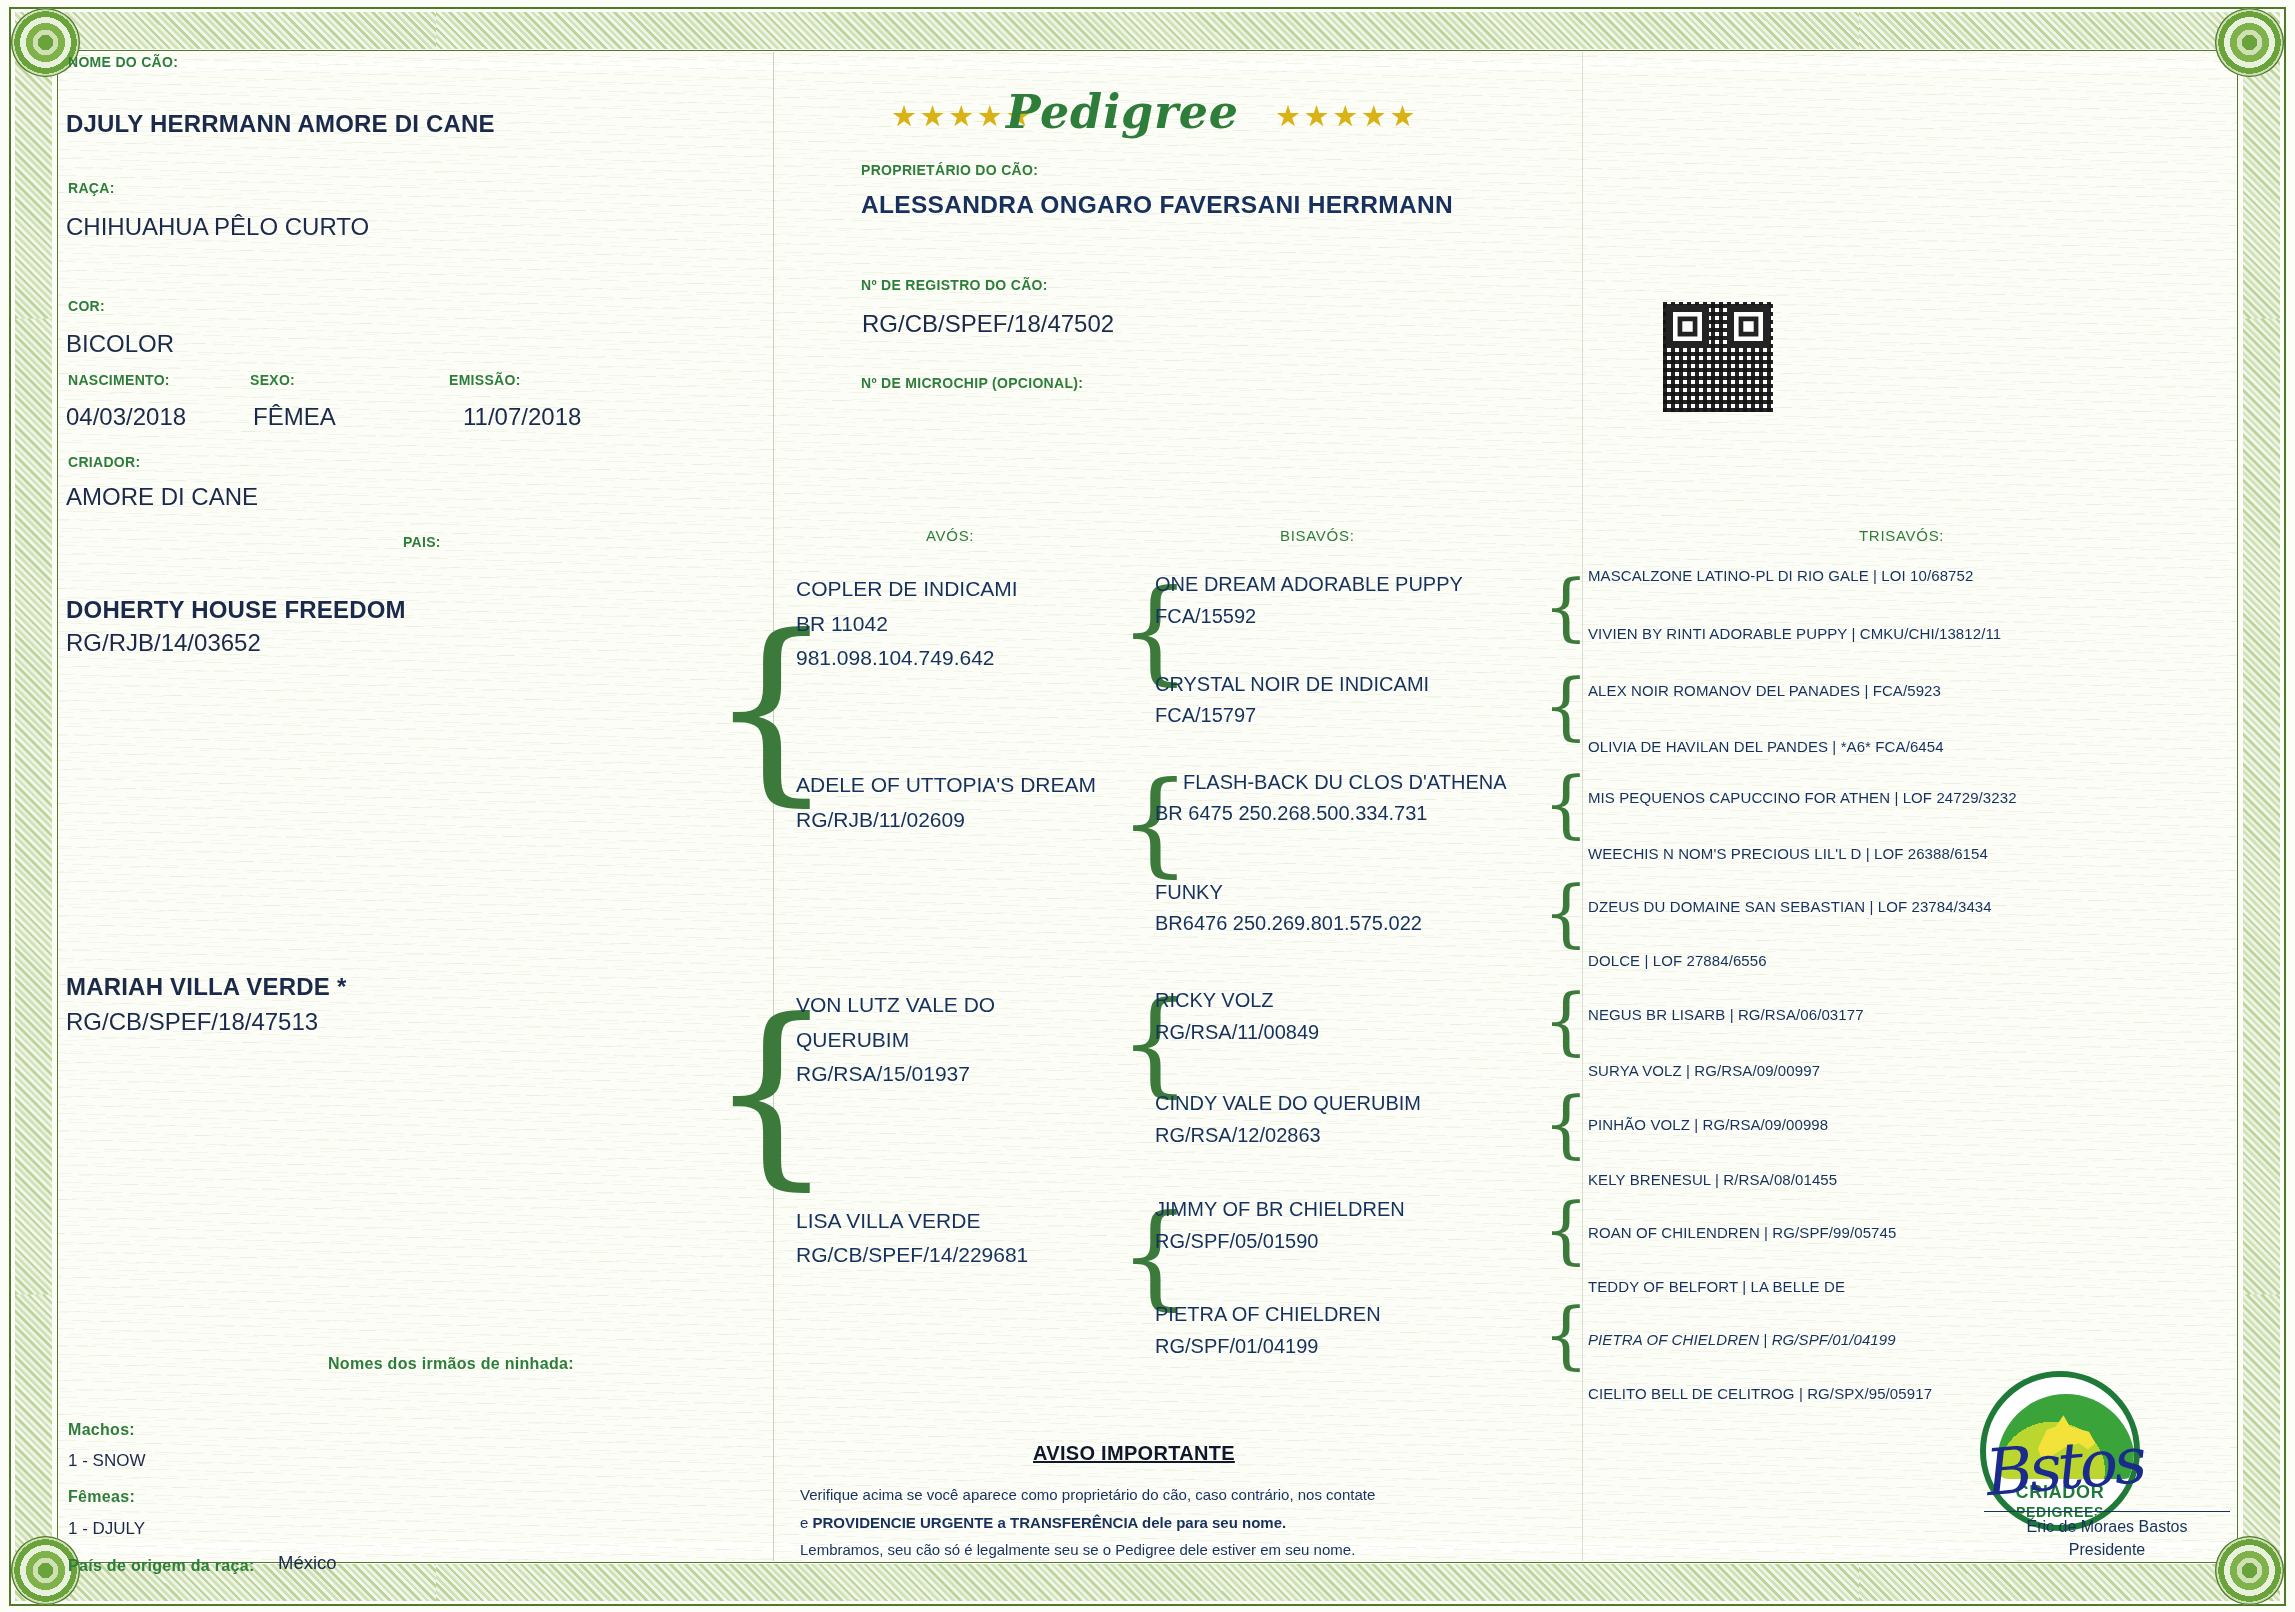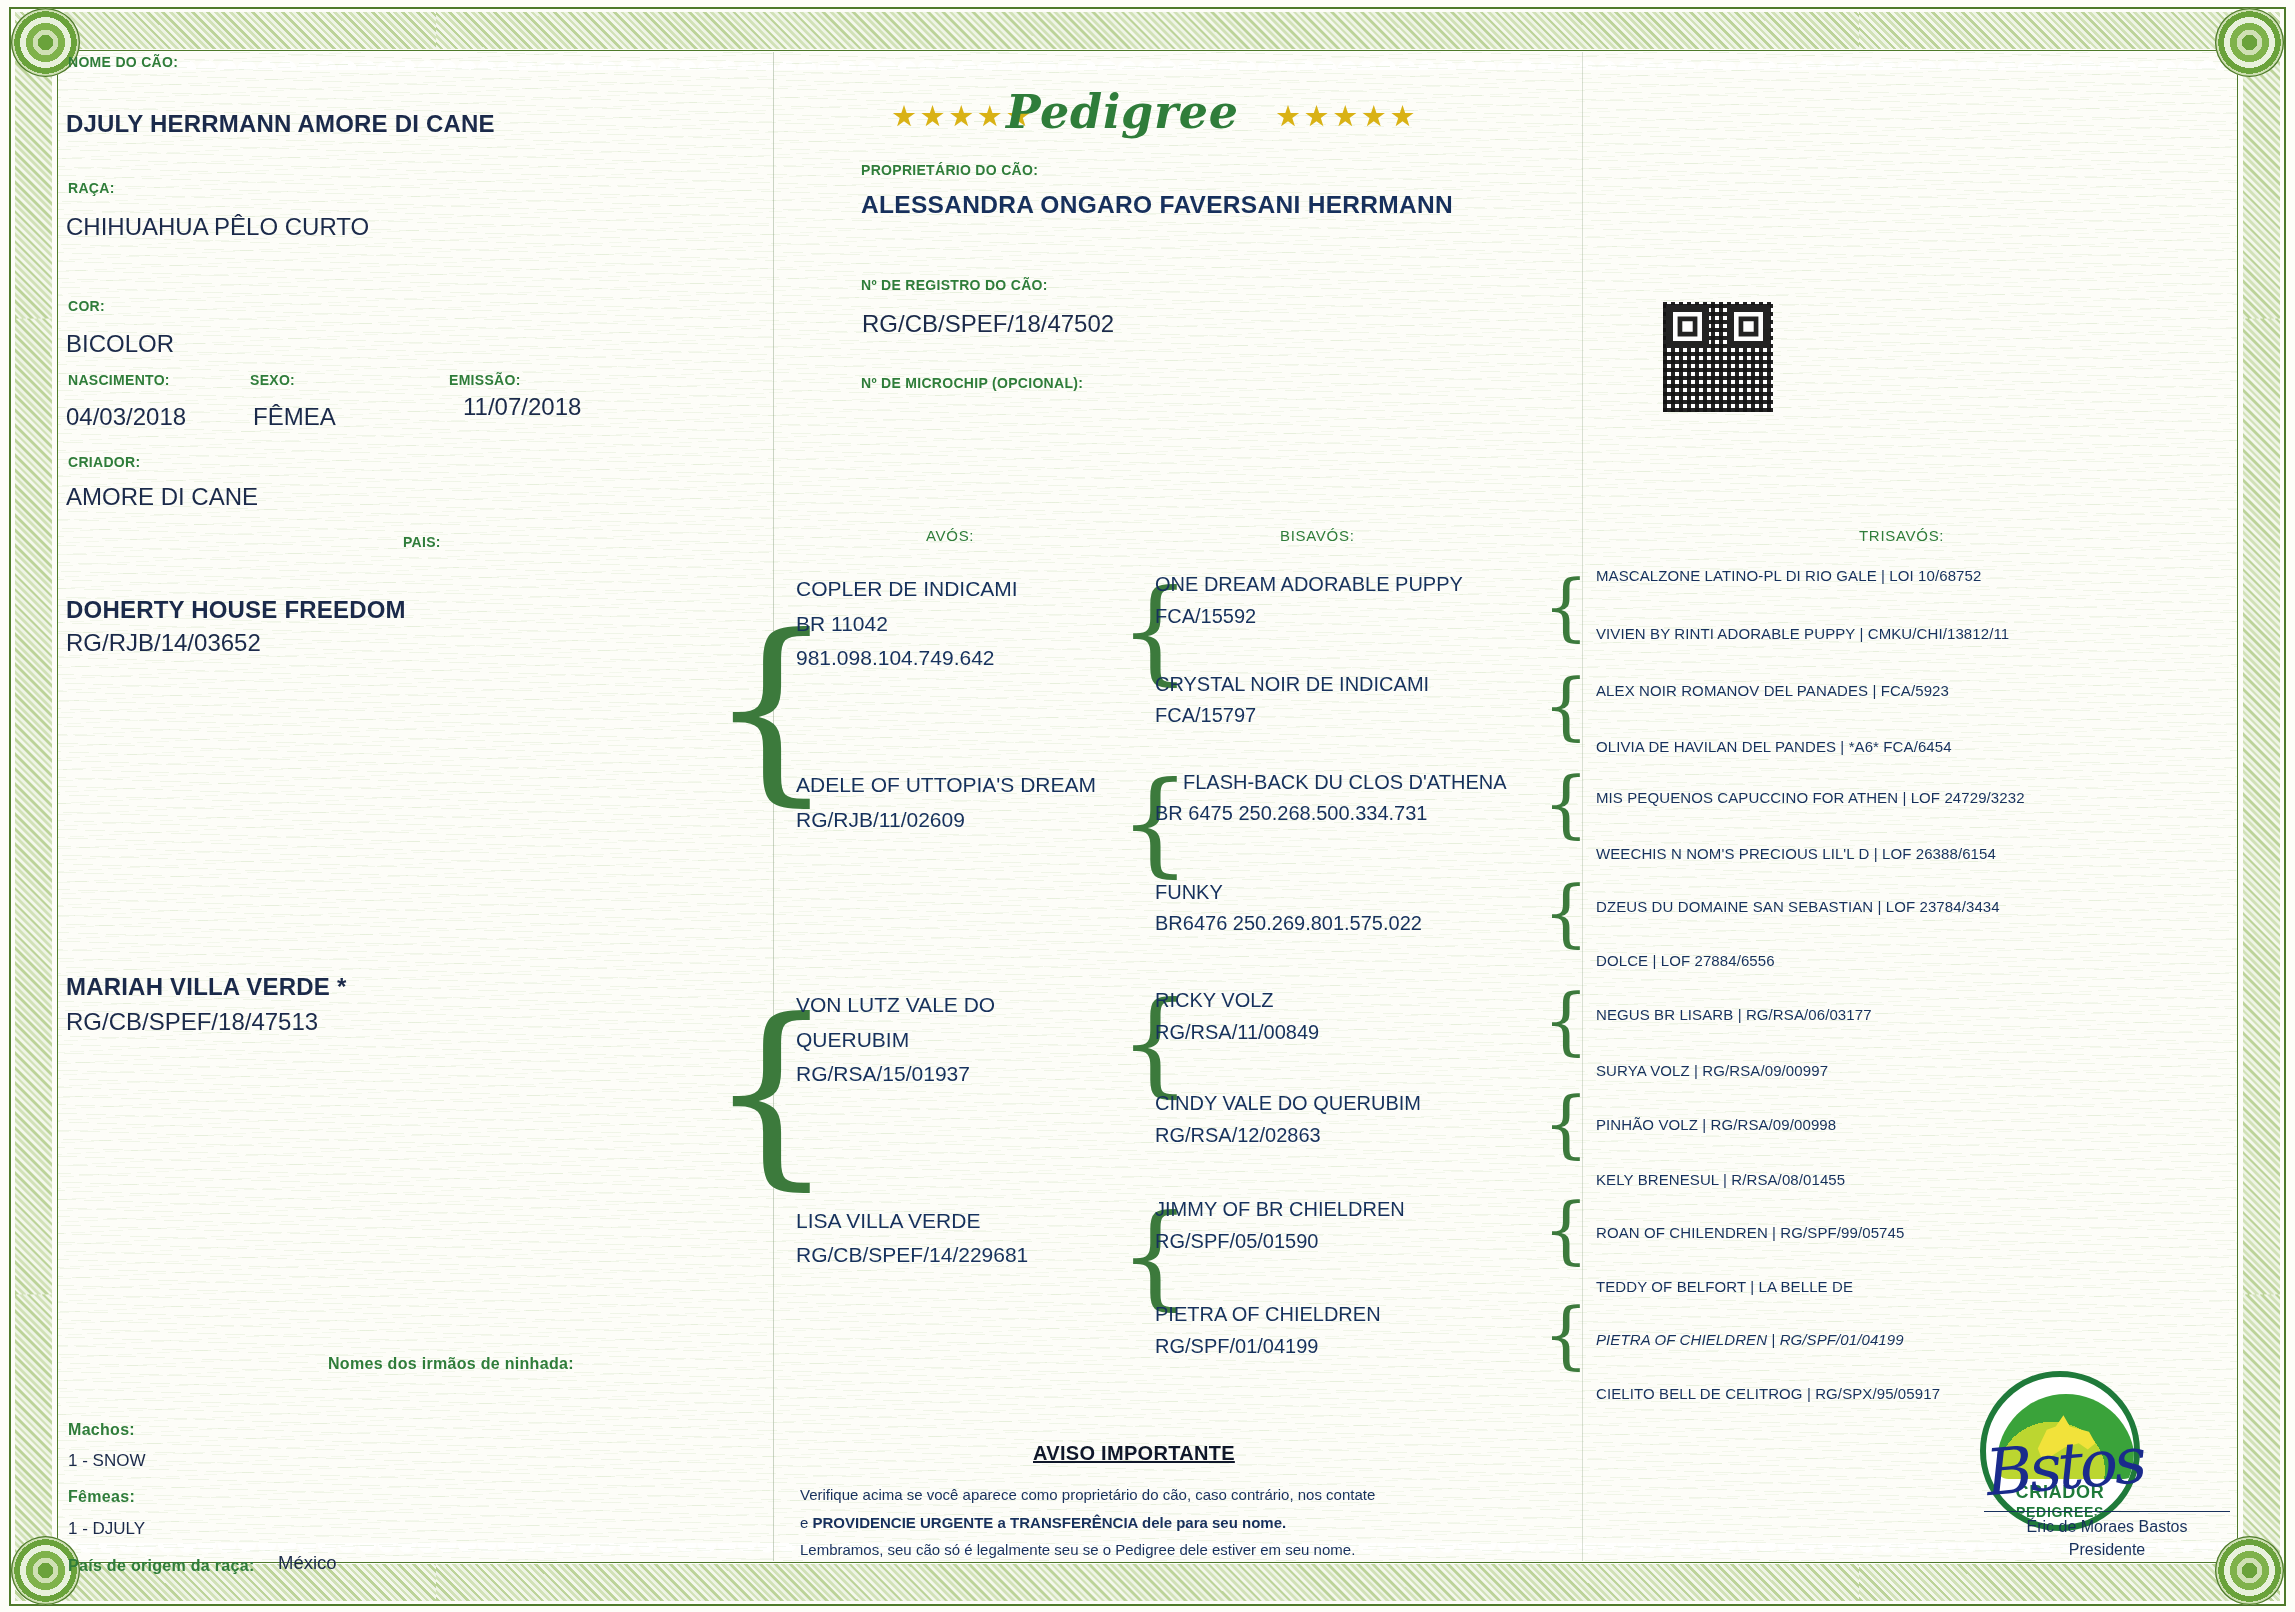--- a/index.html
+++ b/index.html
@@ -150,21 +150,21 @@
     letter-spacing: 0.7px;
   }
 
   .gen-name {
     position: absolute;
     color: #16315c;
     white-space: nowrap;
   }
   .g2 { font-size: 21px; }
   .g3 { font-size: 20px; }
-  .g4 { font-size: 15px; letter-spacing: 0.1px; margin-left: 8px; }
+  .g4 { font-size: 15px; letter-spacing: 0.1px; }
 
   .brace {
     position: absolute;
     color: #3c7a3c;
     font-family: "DejaVu Serif", serif;
     line-height: 1;
     font-weight: 400;
     user-select: none;
   }
 
@@ -297,21 +297,21 @@
   <div class="val big" style="left:66px; top:213px;">CHIHUAHUA PÊLO CURTO</div>
 
   <div class="lbl" style="left:68px; top:298px;">COR:</div>
   <div class="val big" style="left:66px; top:330px;">BICOLOR</div>
 
   <div class="lbl" style="left:68px; top:372px;">NASCIMENTO:</div>
   <div class="lbl" style="left:250px; top:372px;">SEXO:</div>
   <div class="lbl" style="left:449px; top:372px;">EMISSÃO:</div>
   <div class="val big" style="left:66px; top:403px;">04/03/2018</div>
   <div class="val big" style="left:253px; top:403px;">FÊMEA</div>
-  <div class="val big" style="left:463px; top:393px;">11/07/2018</div>
+  <div class="val big" style="left:463px; top:403px;">11/07/2018</div>
 
   <div class="lbl" style="left:68px; top:454px;">CRIADOR:</div>
   <div class="val big" style="left:66px; top:483px;">AMORE DI CANE</div>
 
   <div class="lbl" style="left:403px; top:534px;">PAIS:</div>
 
   <div class="val big name" style="left:66px; top:596px;">DOHERTY HOUSE FREEDOM</div>
   <div class="val big" style="left:66px; top:629px;">RG/RJB/14/03652</div>
 
   <div class="val big name" style="left:66px; top:973px;">MARIAH VILLA VERDE *</div>

